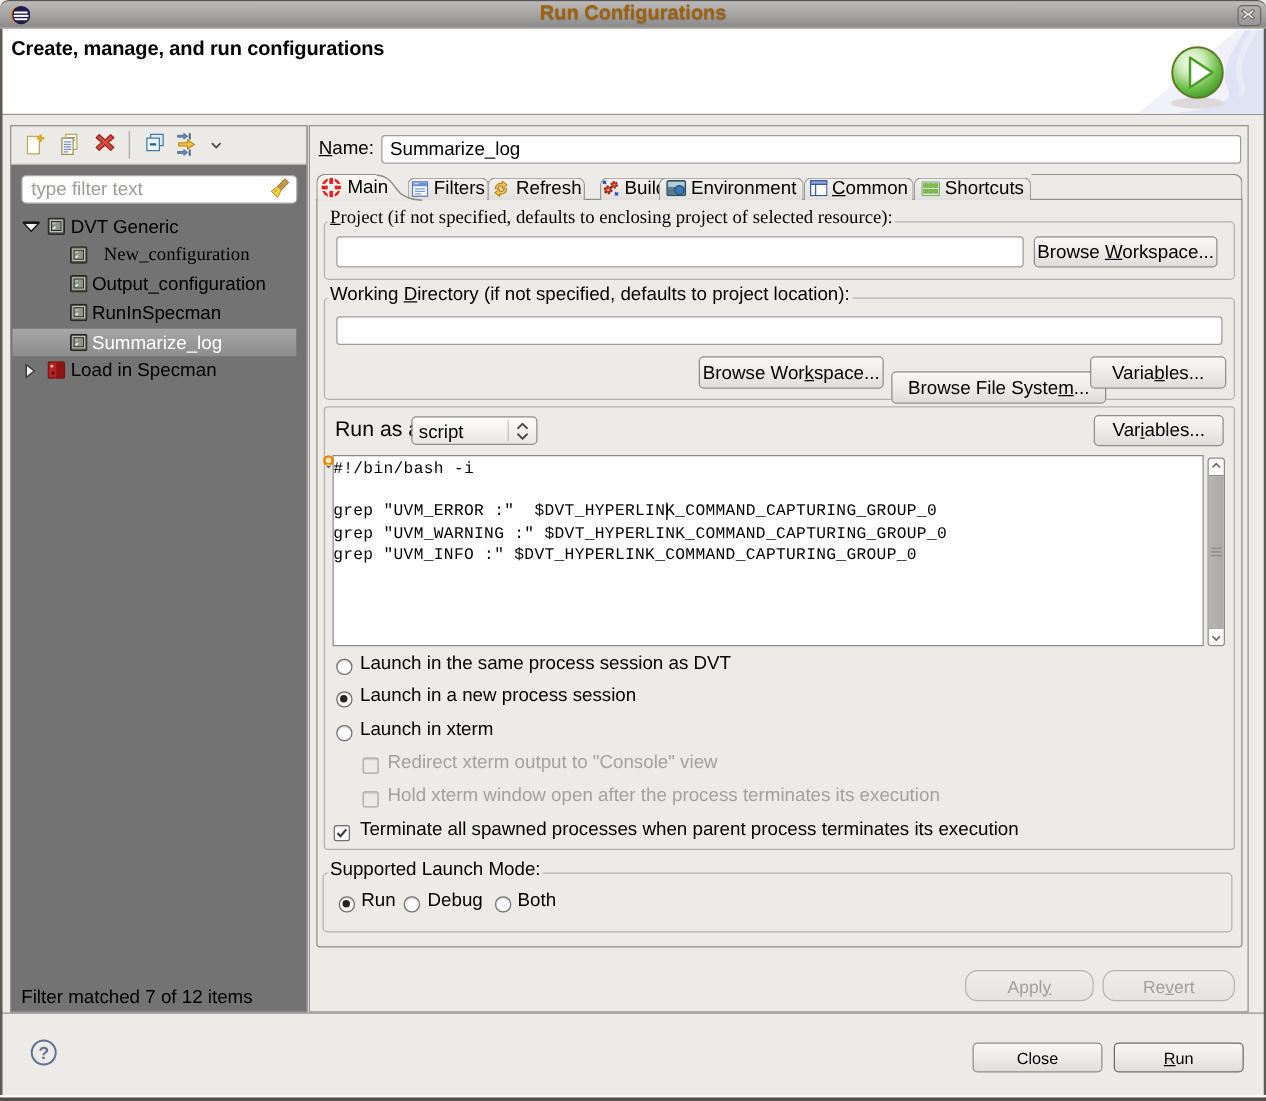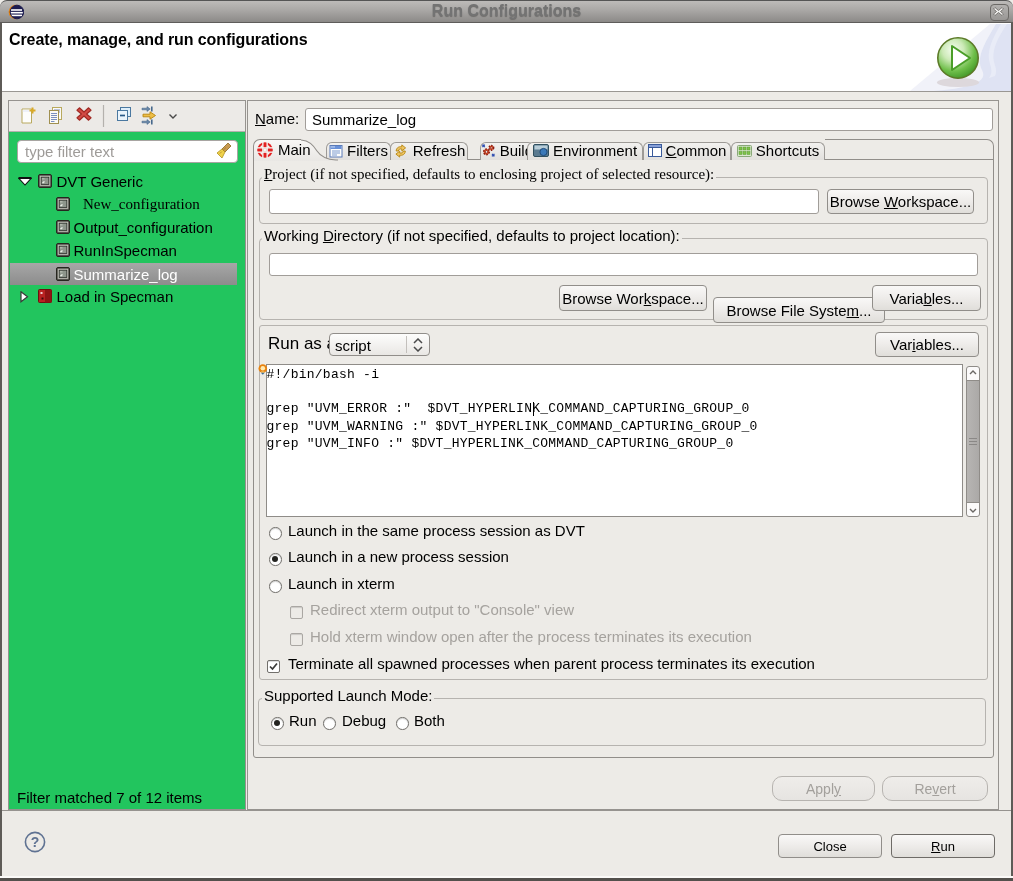--- a/index.html
+++ b/index.html
@@ -5,28 +5,28 @@
 html,body{margin:0;padding:0;}
 #win{position:relative;width:1013px;height:881px;background:#edebe7;overflow:hidden;
   font-family:"Liberation Sans", sans-serif;font-size:15px;color:#000;}
 .abs{position:absolute;}
 u{text-decoration:underline;}
 
 #titlebar{left:0;top:0;width:1013px;height:23px;
   background:linear-gradient(#bdbbb9,#a9a7a5 45%,#918f8d 90%,#8a8886);
   border-top:1px solid #555;border-bottom:1px solid #5e5c5a;box-sizing:border-box;
   border-radius:7px 7px 0 0;}
-#titletext{left:0;top:2px;width:1013px;text-align:center;color:#737373;font-weight:bold;font-size:16px;text-shadow:0 1px 1px #6e6c6a;}
+#titletext{left:0;top:2px;width:1013px;text-align:center;color:#a16207;font-weight:bold;font-size:16px;text-shadow:0 1px 1px #6e6c6a;}
 #closebtn{left:990px;top:4px;width:17px;height:15px;border:1px solid #6b6966;border-radius:4px;
   background:linear-gradient(#b3b1af,#999795);}
 
 #header{left:1px;top:23px;width:1011px;height:68px;background:#fff;border-bottom:1px solid #9a9793;}
 #headtext{left:9px;top:11px;font-weight:bold;font-size:16px;letter-spacing:-0.1px;}
 
-.panel{border:1px solid #96938f;background:#22c55e;box-sizing:border-box;}
+.panel{border:1px solid #96938f;background:#737373;box-sizing:border-box;}
 #lpanel{left:8px;top:100px;width:238px;height:710px;}
 #rpanel{left:247px;top:100px;width:752px;height:710px;background:#edebe7;}
 #toolbar{left:0px;top:0px;width:236px;height:30px;background:#eceae7;border-bottom:1px solid #b4b1ad;}
 #filterbox{left:8px;top:39px;width:221px;height:23px;border:1px solid #a8a5a2;border-radius:4px;
   background:#fff;box-sizing:border-box;color:#9e9b98;line-height:21px;padding-left:7px;}
 .trow{left:1px;width:236px;height:23px;line-height:23px;}
 .trow .lbl{position:absolute;top:0;}
 .sel{background:linear-gradient(#a7a7a7,#8c8c8c);color:#fff;width:227px !important;height:22px;}
 
 .input{background:#fff;border:1px solid #a19d99;border-radius:3px;box-sizing:border-box;

